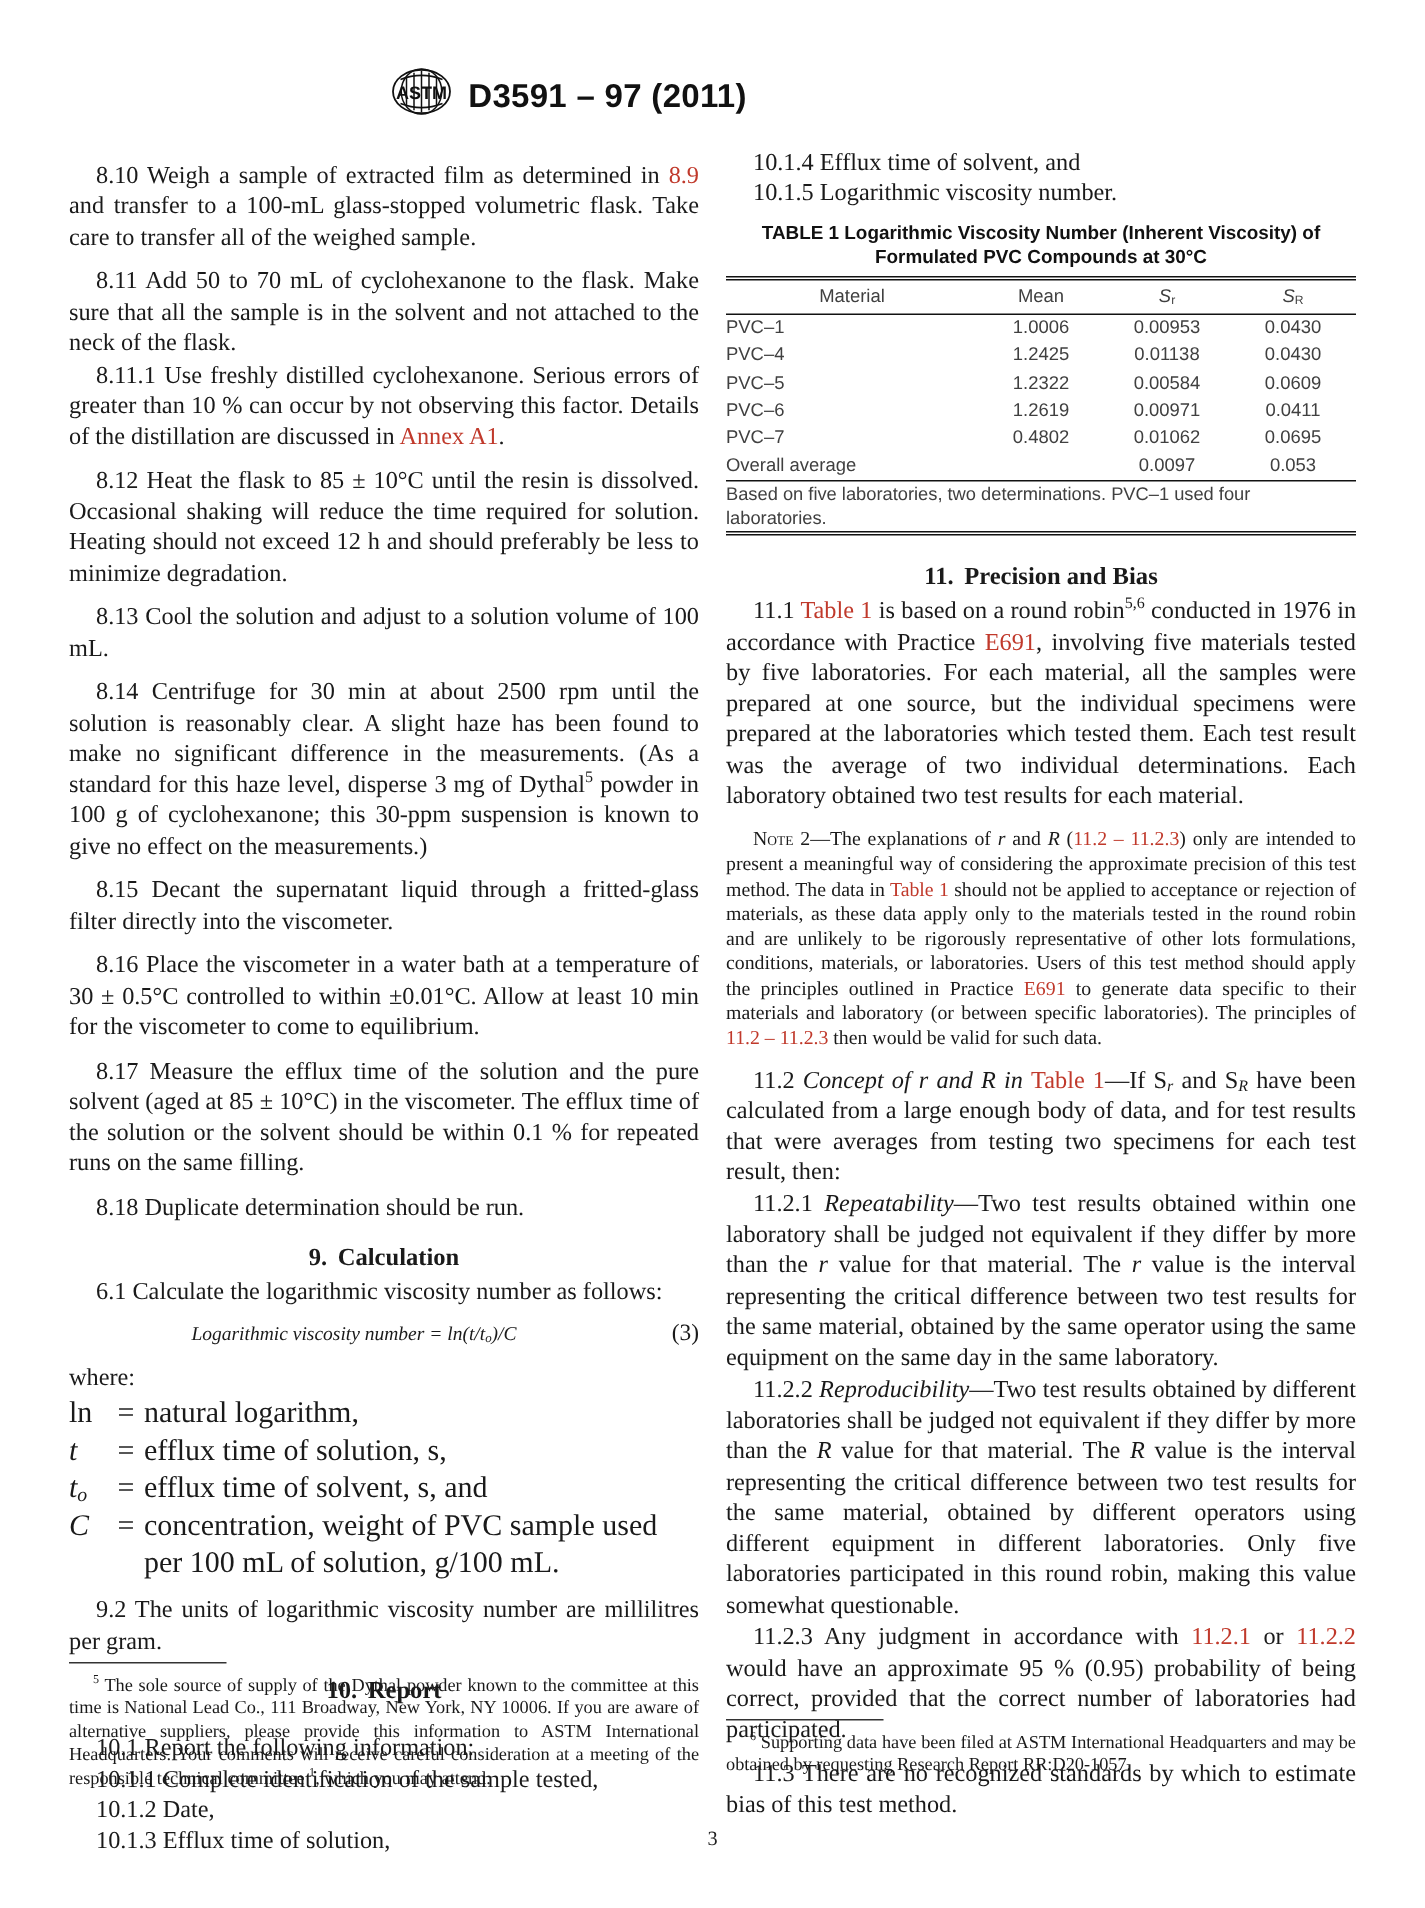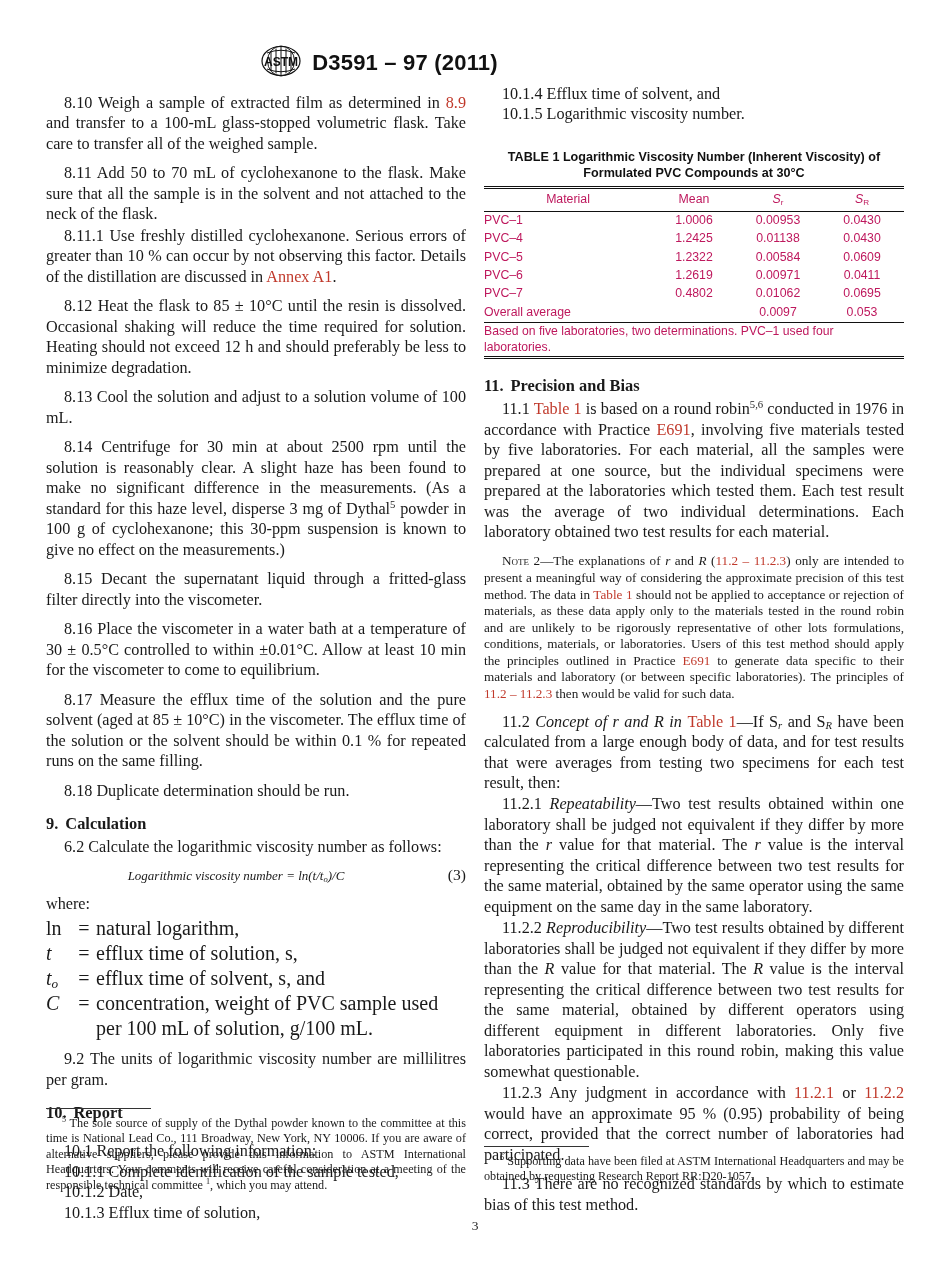--- a/index.html
+++ b/index.html
@@ -18,34 +18,34 @@
     display:flex;align-items:center;justify-content:center;gap:10px;
   }
   .astm-logo{display:block;}
   .doc-id{
     font-family:"Liberation Sans","DejaVu Sans",sans-serif;
     font-weight:bold;font-size:22px;letter-spacing:.2px;color:#111;
   }
 
   
   .col{
-    position:absolute;top:84px;width:420px;
+    position:absolute;top:98px;width:420px;
     font-size:16.2px;line-height:1.265;text-align:justify;
   }
   .col-left{left:46px;}
   .col-right{left:484px;}
 
   p{margin:0;text-align:justify;text-justify:inter-word;}
   .para{margin-top:9px;text-indent:18px;}
   .para.tight{margin-top:1px;}
   .listline{margin-top:0;text-indent:18px;}
 
   .sec-head{
     margin-top:13px;margin-bottom:2px;
-    font-weight:bold;font-size:16.4px;text-indent:0;text-align:left;
+    font-weight:bold;font-size:16.4px;text-indent:0;text-align:center;
   }
   .sec-head .num{margin-right:7px;}
 
   .ref{color:#c0392b;}
   .it{font-style:italic;}
   sup{font-size:.66em;vertical-align:super;line-height:0;}
   sub{font-size:.66em;vertical-align:-0.22em;line-height:0;}
 
   
   .eq{
@@ -68,21 +68,21 @@
   
   .table-wrap{
     margin-top:0;
     font-family:"Liberation Sans","DejaVu Sans",sans-serif;
   }
   .tbl-title{
     font-size:12.6px;font-weight:bold;text-align:center;line-height:1.28;
     margin-bottom:5px;color:#111;
   }
   table.data{
-    width:100%;border-collapse:collapse;font-size:12.3px;color:#be185d;
+    width:100%;border-collapse:collapse;font-size:12.3px;color:#404040;
   }
   table.data thead th{
     font-weight:normal;text-align:center;padding:3px 0 3px 0;
     border-top:1px solid #111;border-bottom:1px solid #111;
   }
   table.data thead th.first{text-align:center;}
   .rule-double{
     border-top:3px double #111;height:0;line-height:0;font-size:0;
   }
   table.data tbody td{padding:1.4px 0;}
@@ -162,21 +162,21 @@
     <p class="para">8.15  Decant the supernatant liquid through a fritted-glass filter directly into the viscometer.</p>
 
     <p class="para">8.16  Place the viscometer in a water bath at a temperature of 30 ± 0.5°C controlled to within ±0.01°C. Allow at least 10 min for the viscometer to come to equilibrium.</p>
 
     <p class="para">8.17  Measure the efflux time of the solution and the pure solvent (aged at 85 ± 10°C) in the viscometer. The efflux time of the solution or the solvent should be within 0.1 % for repeated runs on the same filling.</p>
 
     <p class="para">8.18  Duplicate determination should be run.</p>
 
     <p class="sec-head"><span class="num">9.</span><span>Calculation</span></p>
 
-    <p class="para tight">6.2  Calculate the logarithmic viscosity number as follows:</p>
+    <p class="para tight">6.1  Calculate the logarithmic viscosity number as follows:</p>
 
     <div class="eq">
       <span class="body"><span class="it"><span>Logarithmic viscosity number = ln(t/t</span><sub>o</sub><span>)/C</span></span></span>
       <span class="tag">(3)</span>
     </div>
 
     <p class="wherelbl">where:</p>
 
     <table class="deflist">
       <tbody>
@@ -211,21 +211,21 @@
     <p class="listline">10.1.1  Complete identification of the sample tested,</p>
     <p class="listline">10.1.2  Date,</p>
     <p class="listline">10.1.3  Efflux time of solution,</p>
   </div>
 
   <div class="col col-right">
 
     <p class="listline" style="margin-top:0">10.1.4  Efflux time of solvent, and</p>
     <p class="listline">10.1.5  Logarithmic viscosity number.</p>
 
-    <div class="table-wrap" style="margin-top:24px">
+    <div class="table-wrap" style="margin-top:8px">
       <div class="tbl-title">
         <div>TABLE 1 Logarithmic Viscosity Number (Inherent Viscosity) of</div>
         <div>Formulated PVC Compounds at 30°C</div>
       </div>
       <div class="rule-double"></div>
       <table class="data">
         <thead>
           <tr>
             <th class="first" style="width:40%;border-top:none">Material</th>
             <th style="width:20%;border-top:none">Mean</th>

